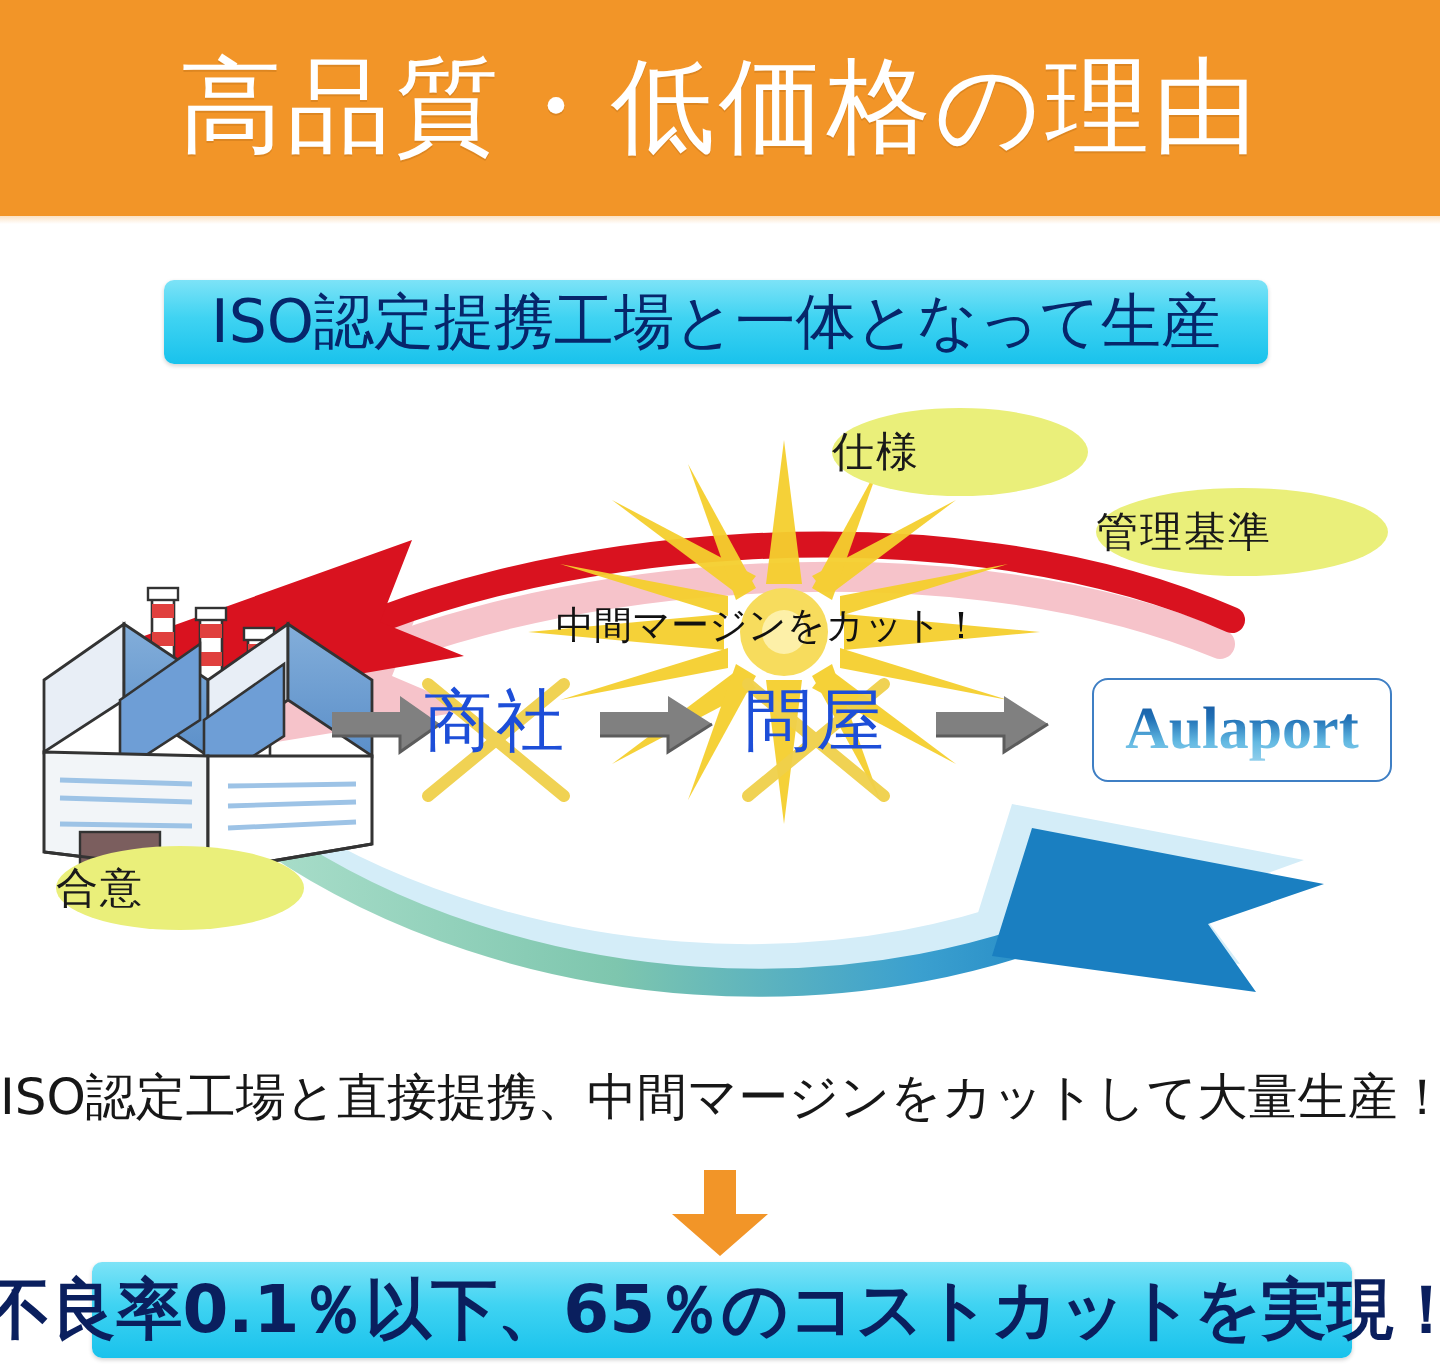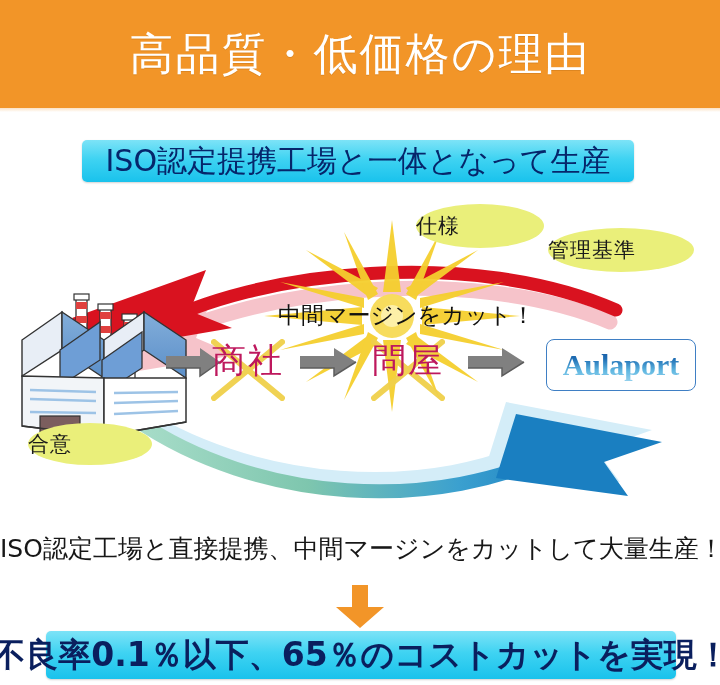--- a/index.html
+++ b/index.html
@@ -11,21 +11,21 @@
   #page{position:relative;width:720px;height:685px;background:#fff;overflow:hidden;}
 
   
   .banner{
     position:absolute;left:0;top:0;width:720px;height:108px;
     background:#f29528;
     display:flex;align-items:center;justify-content:center;
   }
   .banner-title{
     color:#ffffff;
-    font-size:44px;
+    font-size:52px;
     letter-spacing:2px;
     font-weight:500;
     font-family:Liberation Mono, monospace;
     text-shadow:0 1px 0 rgba(160,90,10,.25);
     white-space:nowrap;
   }
   .banner-fade{
     position:absolute;left:0;top:104px;width:720px;height:8px;
     background:linear-gradient(to bottom,rgba(242,149,40,.55),rgba(255,255,255,0));
   }
@@ -62,35 +62,35 @@
     display:flex;align-items:center;
     background:#eaef7a;
     border-radius:50%;
     color:#1a1a1a;
     font-size:21px;
     font-family:"DejaVu Sans","Liberation Sans",sans-serif;
     white-space:nowrap;
     letter-spacing:1px;
   }
   #pill-spec{left:416px;top:204px;width:128px;height:44px;}
-  #pill-standard{left:548px;top:228px;width:146px;height:44px;}
+  #pill-standard{left:548px;top:244px;width:146px;height:44px;}
   #pill-agreement{left:28px;top:423px;width:124px;height:42px;}
   #pill-control{left:158px;top:457px;width:140px;height:42px;}
   .chain-node{
-    font-size:34px;color:#be185d;
+    font-size:34px;color:#1d4ed8;
     font-family:"DejaVu Sans","Liberation Sans",sans-serif;
     position:absolute;white-space:nowrap;letter-spacing:2px;
   }
   #node-shosha{left:212px;top:338px;}
   #node-tonya{left:372px;top:338px;}
 
   
   #cut-label{
     position:absolute;left:278px;top:300px;
-    font-size:23px;color:#111;white-space:nowrap;
+    font-size:19px;color:#111;white-space:nowrap;
     font-family:Liberation Mono, monospace;
     letter-spacing:0px;
   }
 
   
   #logo-box{
     position:absolute;left:546px;top:339px;width:148px;height:50px;
     border:1.6px solid #3f7fc4;border-radius:8px;background:#ffffff;
   }
   #logo-text{

